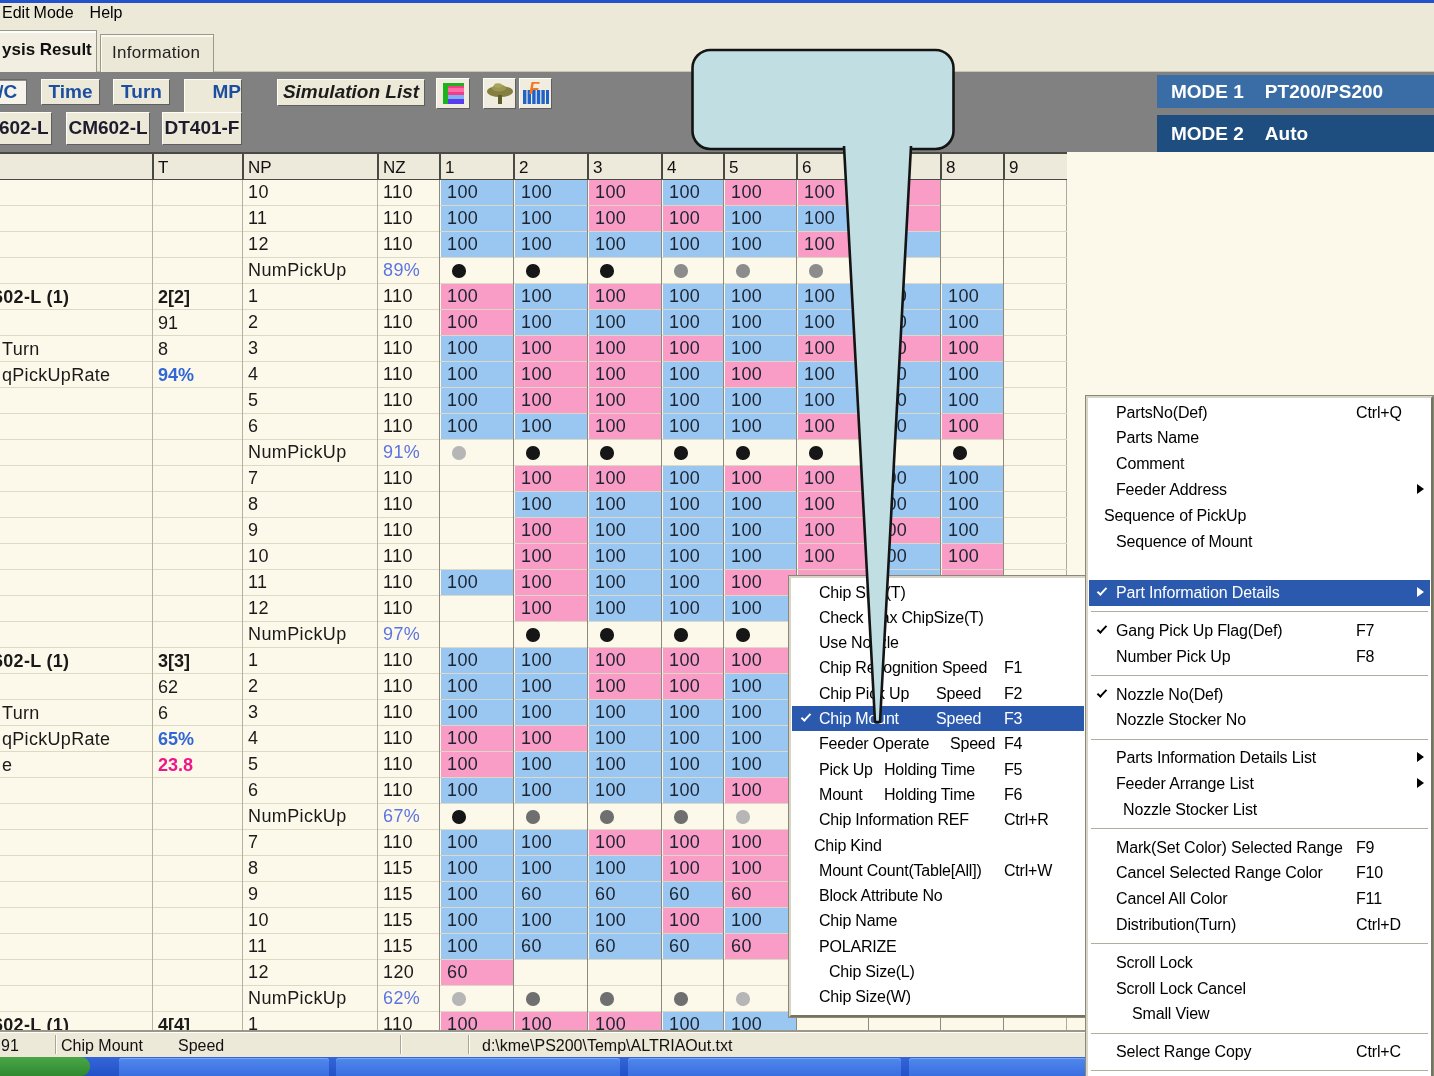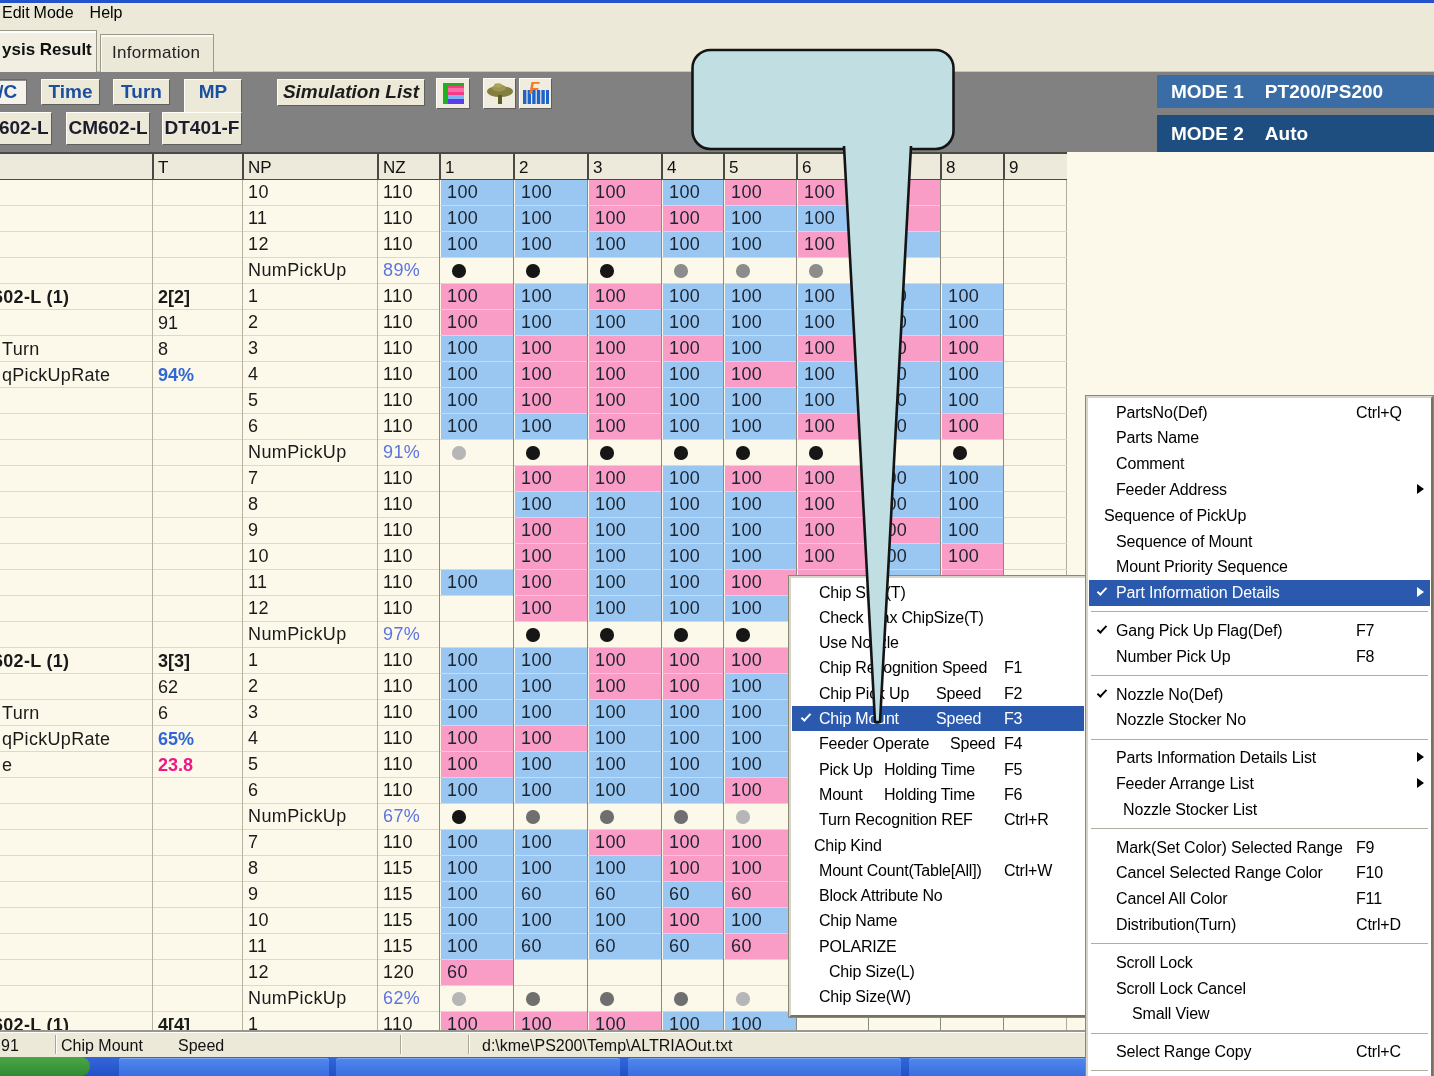--- a/index.html
+++ b/index.html
@@ -14,21 +14,21 @@
 <div class="a" style="left:2px;top:4px;font-size:16px;color:#000"><span>Edit</span><span style="margin-left:4px">Mode</span><span style="margin-left:16px">Help</span></div>
 <div class="a" style="left:0;top:28px;width:1434px;height:44px;background:#ece9d8;border-bottom:1px solid #c8c5b2"></div>
 <div class="a" style="left:0;top:30px;width:97px;height:42px;background:#f2efe2;border:1px solid #9a9889;border-bottom:none;border-left:none;box-shadow:inset 0 2px 0 #fff"></div>
 <div class="a" style="left:2px;top:40px;font-size:17px;font-weight:bold;color:#111">ysis Result</div>
 <div class="a" style="left:100px;top:34px;width:114px;height:38px;background:#ece8d8;border:1px solid #9a9889;border-bottom:none;box-shadow:inset 1px 2px 0 #fbf9f0"></div>
 <div class="a" style="left:112px;top:43px;font-size:17px;letter-spacing:0.3px;color:#222">Information</div>
 <div class="a" style="left:0;top:72px;width:1434px;height:81px;background:#818181"></div>
 <div class="a" style="left:-24px;top:79px;width:51px;height:26px;border:1px solid #6a6a6a;box-shadow:inset 1px 1px 0 #8f8f8f;background:#f6f4ea;text-align:center;line-height:23px;font-weight:bold;font-size:19px;color:#1d4fa0;">P/C</div>
 <div class="a" style="left:41px;top:79px;width:59px;height:26px;border-top:1px solid #fffef6;border-left:1px solid #fffef6;border-right:1.5px solid #5f5f5f;border-bottom:1.5px solid #5f5f5f;background:#ece9d8;text-align:center;line-height:23px;font-weight:bold;font-size:19px;color:#1d4fa0;">Time</div>
 <div class="a" style="left:113px;top:79px;width:57px;height:26px;border-top:1px solid #fffef6;border-left:1px solid #fffef6;border-right:1.5px solid #5f5f5f;border-bottom:1.5px solid #5f5f5f;background:#ece9d8;text-align:center;line-height:23px;font-weight:bold;font-size:19px;color:#1d4fa0;">Turn</div>
-<div class="a" style="left:184px;top:79px;width:58px;height:38px;border-top:1px solid #fffef6;border-left:1px solid #fffef6;border-right:1.5px solid #5f5f5f;border-bottom:1.5px solid #5f5f5f;background:#ece9d8;text-align:center;line-height:23px;font-weight:bold;font-size:19px;color:#1d4fa0;">MP</div>
+<div class="a" style="left:184px;top:79px;width:58px;height:38px;border-top:1px solid #fffef6;border-left:1px solid #fffef6;border-right:1.5px solid #5f5f5f;border-bottom:1.5px solid #5f5f5f;background:#ece9d8;text-align:right;line-height:23px;font-weight:bold;font-size:19px;color:#1d4fa0;">MP</div>
 <div class="a" style="left:277px;top:79px;width:148px;height:27px;border-top:1px solid #fffef6;border-left:1px solid #fffef6;border-right:1.5px solid #5f5f5f;border-bottom:1.5px solid #5f5f5f;background:#ece9d8;text-align:center;line-height:24px;font-weight:bold;font-style:italic;font-size:19px;color:#1c1c1c;">Simulation List</div>
 <div class="a" style="left:-34px;top:112px;width:86px;height:33px;border-top:1px solid #fffef6;border-left:1px solid #fffef6;border-right:1.5px solid #5f5f5f;border-bottom:1.5px solid #5f5f5f;background:#ece9d8;text-align:center;line-height:30px;font-weight:bold;font-size:19px;color:#1c1c2e;">CM602-L</div>
 <div class="a" style="left:66px;top:112px;width:84px;height:33px;border-top:1px solid #fffef6;border-left:1px solid #fffef6;border-right:1.5px solid #5f5f5f;border-bottom:1.5px solid #5f5f5f;background:#ece9d8;text-align:center;line-height:30px;font-weight:bold;font-size:19px;color:#1c1c2e;">CM602-L</div>
 <div class="a" style="left:162px;top:112px;width:80px;height:33px;border-top:1px solid #fffef6;border-left:1px solid #fffef6;border-right:1.5px solid #5f5f5f;border-bottom:1.5px solid #5f5f5f;background:#ece9d8;text-align:center;line-height:30px;font-weight:bold;font-size:19px;color:#1c1c2e;">DT401-F</div>
 <div class="a" style="left:436px;top:78px;width:34px;height:31px;border-top:1px solid #fffef6;border-left:1px solid #fffef6;border-right:1.5px solid #5f5f5f;border-bottom:1.5px solid #5f5f5f;background:#f0ede0">
       <svg width="31" height="28" style="position:absolute;left:1px;top:1px">
         <rect x="5" y="3" width="21" height="21" fill="#1db31d"></rect>
         <rect x="10" y="6" width="16" height="9" fill="#f73b8b"></rect>
         <rect x="10" y="8" width="16" height="4" fill="#fb6da8"></rect>
         <rect x="10" y="15" width="16" height="5" fill="#7db2f5"></rect>
@@ -434,21 +434,21 @@
 <span style="margin-left:27px">Pick Up</span>
 <span class="a" style="left:92px">Holding Time</span>
 <span class="a" style="left:212px">F5</span>
 </div>
 <div class="a" style="left:1px;top:203.9px;width:292px;height:25.3px;color:#000;font-size:16px;letter-spacing:-0.2px;line-height:25.3px;white-space:nowrap">
 <span style="margin-left:27px">Mount</span>
 <span class="a" style="left:92px">Holding Time</span>
 <span class="a" style="left:212px">F6</span>
 </div>
 <div class="a" style="left:1px;top:229.20000000000002px;width:292px;height:25.3px;color:#000;font-size:16px;letter-spacing:-0.2px;line-height:25.3px;white-space:nowrap">
-<span style="margin-left:27px">Turn Recognition REF</span>
+<span style="margin-left:27px">Chip Information REF</span>
 <span class="a" style="left:212px">Ctrl+R</span>
 </div>
 <div class="a" style="left:1px;top:254.5px;width:292px;height:25.3px;color:#000;font-size:16px;letter-spacing:-0.2px;line-height:25.3px;white-space:nowrap">
 <span style="margin-left:22px">Chip Kind</span>
 </div>
 <div class="a" style="left:1px;top:279.8px;width:292px;height:25.3px;color:#000;font-size:16px;letter-spacing:-0.2px;line-height:25.3px;white-space:nowrap">
 <span style="margin-left:27px">Mount Count(Table[All])</span>
 <span class="a" style="left:212px">Ctrl+W</span>
 </div>
 <div class="a" style="left:1px;top:305.1px;width:292px;height:25.3px;color:#000;font-size:16px;letter-spacing:-0.2px;line-height:25.3px;white-space:nowrap">
@@ -480,23 +480,20 @@
 </div>
 <div class="a" style="left:1px;top:78.9px;width:341px;height:25.8px;color:#000;font-size:16px;letter-spacing:-0.15px;line-height:25.8px;white-space:nowrap">
 <span style="margin-left:27px">Feeder Address</span>
 <span class="arr a" style="left:328px;top:7px"></span>
 </div>
 <div class="a" style="left:1px;top:104.7px;width:341px;height:25.8px;color:#000;font-size:16px;letter-spacing:-0.15px;line-height:25.8px;white-space:nowrap">
 <span style="margin-left:15px">Sequence of PickUp</span>
 </div>
 <div class="a" style="left:1px;top:130.5px;width:341px;height:25.8px;color:#000;font-size:16px;letter-spacing:-0.15px;line-height:25.8px;white-space:nowrap">
 <span style="margin-left:27px">Sequence of Mount</span>
-</div>
-<div class="a" style="left:1px;top:156.3px;width:341px;height:25.8px;color:#000;font-size:16px;letter-spacing:-0.15px;line-height:25.8px;white-space:nowrap">
-<span style="margin-left:27px">Mount Priority Sequence</span>
 </div>
 <div class="a" style="left:1px;top:182.10000000000002px;width:341px;height:25.8px;background:#2a59ae;color:#fff;font-size:16px;letter-spacing:-0.15px;line-height:25.8px;white-space:nowrap">
 <span class="ck ckw a" style="left:8px;top:8px"></span>
 <span style="margin-left:27px">Part Information Details</span>
 <span class="arr arrw a" style="left:328px;top:7px"></span>
 </div>
 <div class="a" style="left:3px;top:213.40000000000003px;width:337px;height:1px;background:#b0ad9e"></div>
 <div class="a" style="left:1px;top:219.90000000000003px;width:341px;height:25.8px;color:#000;font-size:16px;letter-spacing:-0.15px;line-height:25.8px;white-space:nowrap">
 <span class="ck a" style="left:8px;top:8px"></span>
 <span style="margin-left:27px">Gang Pick Up Flag(Def)</span>

